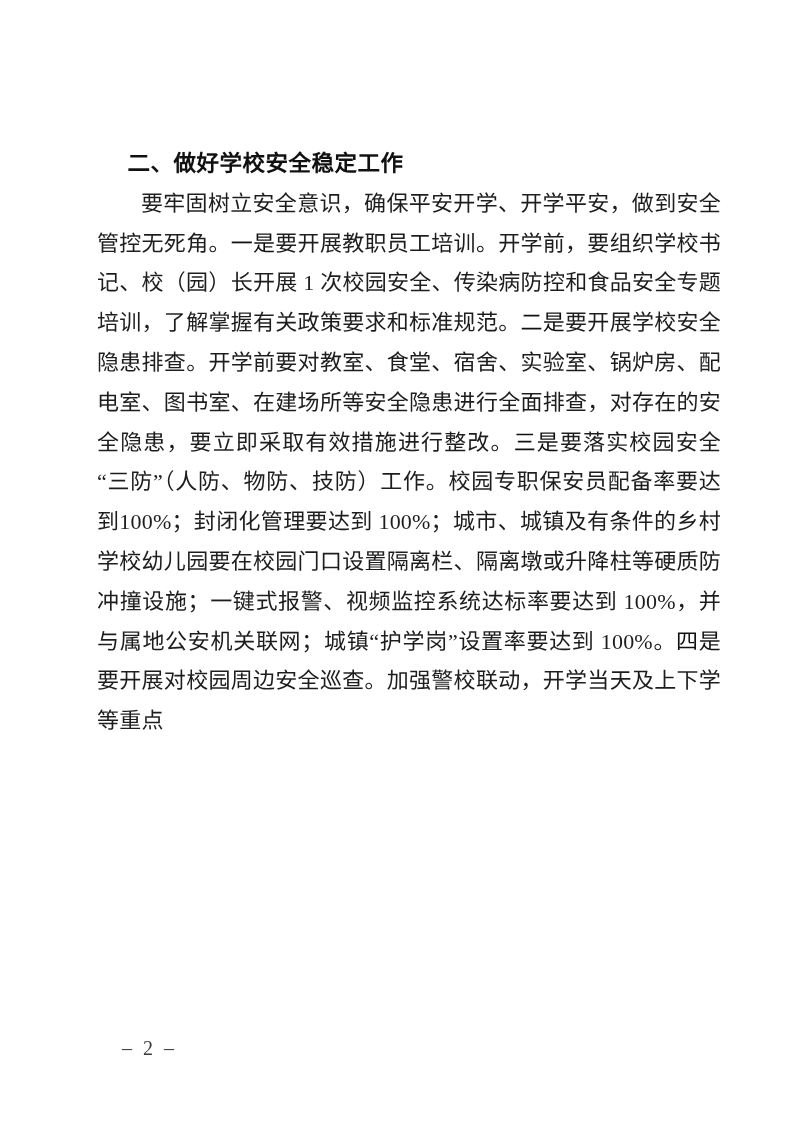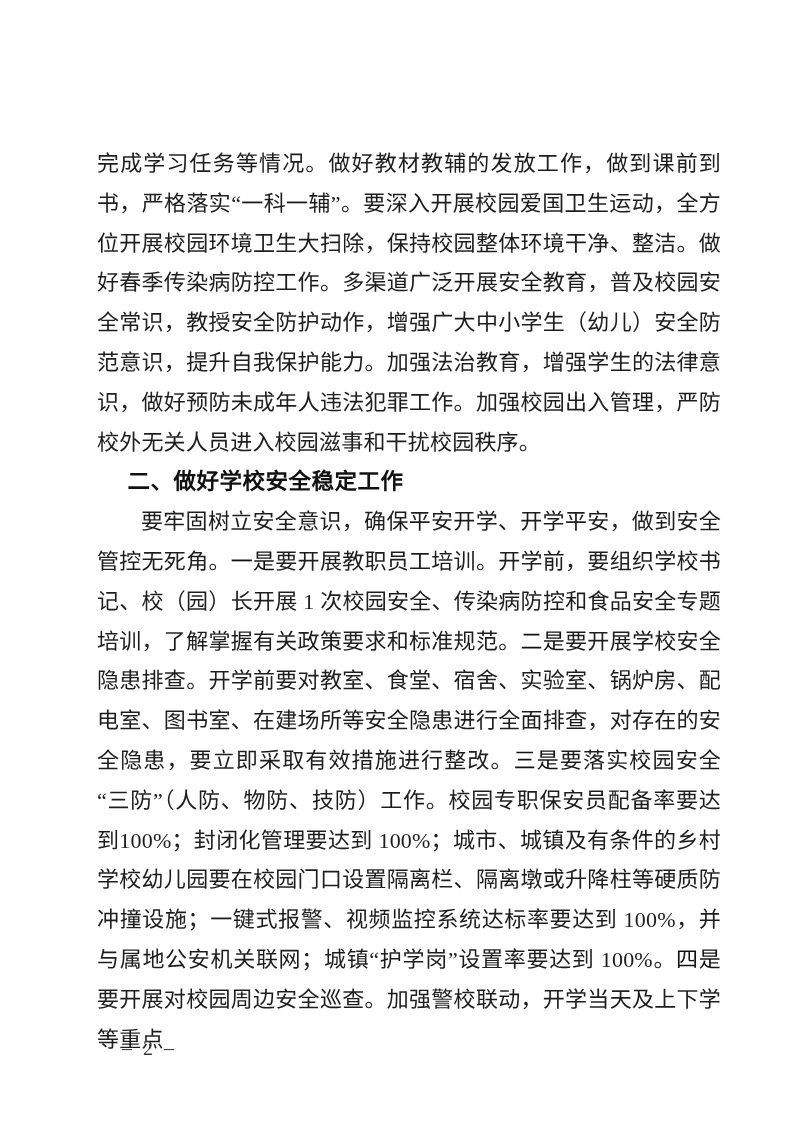--- a/index.html
+++ b/index.html
@@ -58,21 +58,20 @@
       color: #3a3a3a;
       letter-spacing: 3px;
     }
   </style>
 </head>
 <body>
 
 <div class="page">
   <div class="content">
 
-    <p class="body-text">完成学习任务等情况。做好教材教辅的发放工作，做到课前到书，严格落实“一科一辅”。要深入开展校园爱国卫生运动，全方位开展校园环境卫生大扫除，保持校园整体环境干净、整洁。做好春季传染病防控工作。多渠道广泛开展安全教育，普及校园安全常识，教授安全防护动作，增强广大中小学生（幼儿）安全防范意识，提升自我保护能力。加强法治教育，增强学生的法律意识，做好预防未成年人违法犯罪工作。加强校园出入管理，严防校外无关人员进入校园滋事和干扰校园秩序。</p>
 
     <h2 class="heading">二、做好学校安全稳定工作</h2>
 
     <p class="body-text indent"><span>要牢固树立安全意识，确保平安开学、开学平安，做到安全管控无死角。</span><b>一是</b><span>要开展教职员工培训。开学前，要组织学校书记、校（园）长开展 1 次校园安全、传染病防控和食品安全专题培训，了解掌握有关政策要求和标准规范。</span><b>二是</b><span>要开展学校安全隐患排查。开学前要对教室、食堂、宿舍、实验室、锅炉房、配电室、图书室、在建场所等安全隐患进行全面排查，对存在的安全隐患，要立即采取有效措施进行整改。</span><b>三是</b><span>要落实校园安全“三防”（人防、物防、技防）工作。校园专职保安员配备率要达到100%；封闭化管理要达到 100%；城市、城镇及有条件的乡村学校幼儿园要在校园门口设置隔离栏、隔离墩或升降柱等硬质防冲撞设施；一键式报警、视频监控系统达标率要达到 100%，并与属地公安机关联网；城镇“护学岗”设置率要达到 100%。</span><b>四是</b><span>要开展对校园周边安全巡查。加强警校联动，开学当天及上下学等重点</span></p>
 
   </div>
 
   <div class="page-number">– 2 –</div>
 </div>
 

